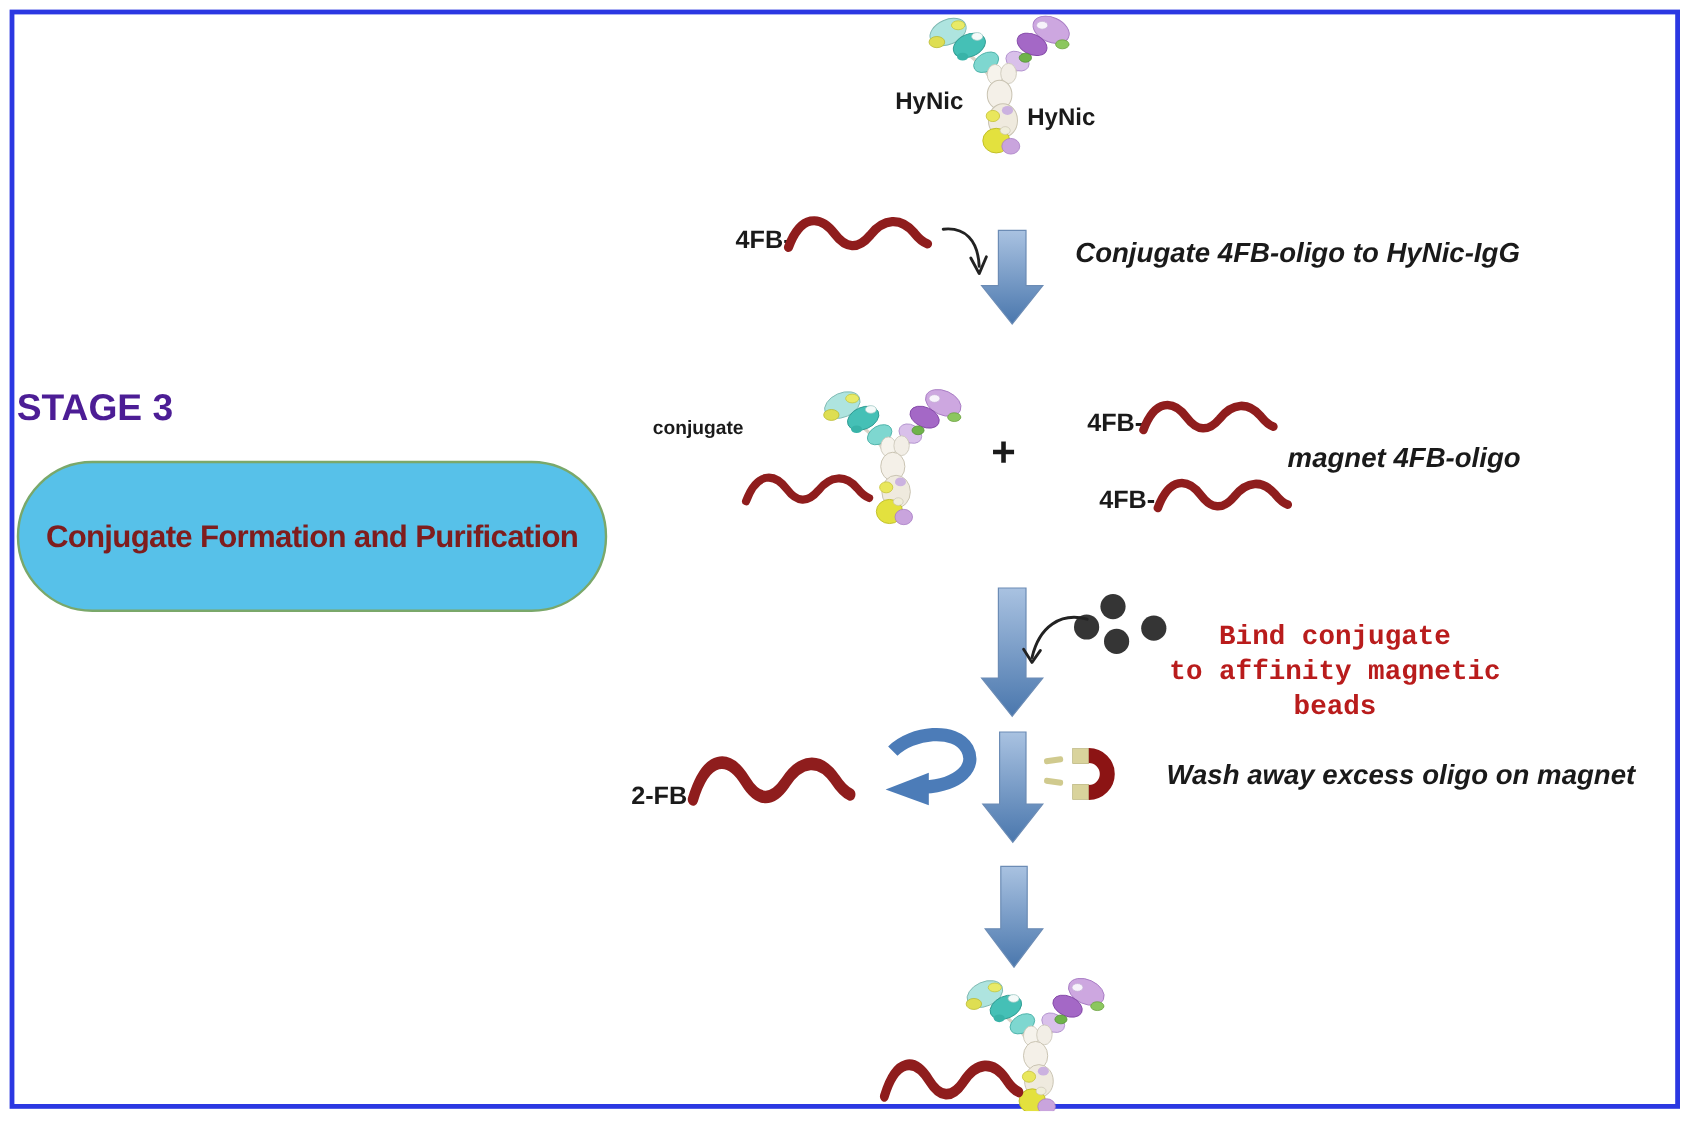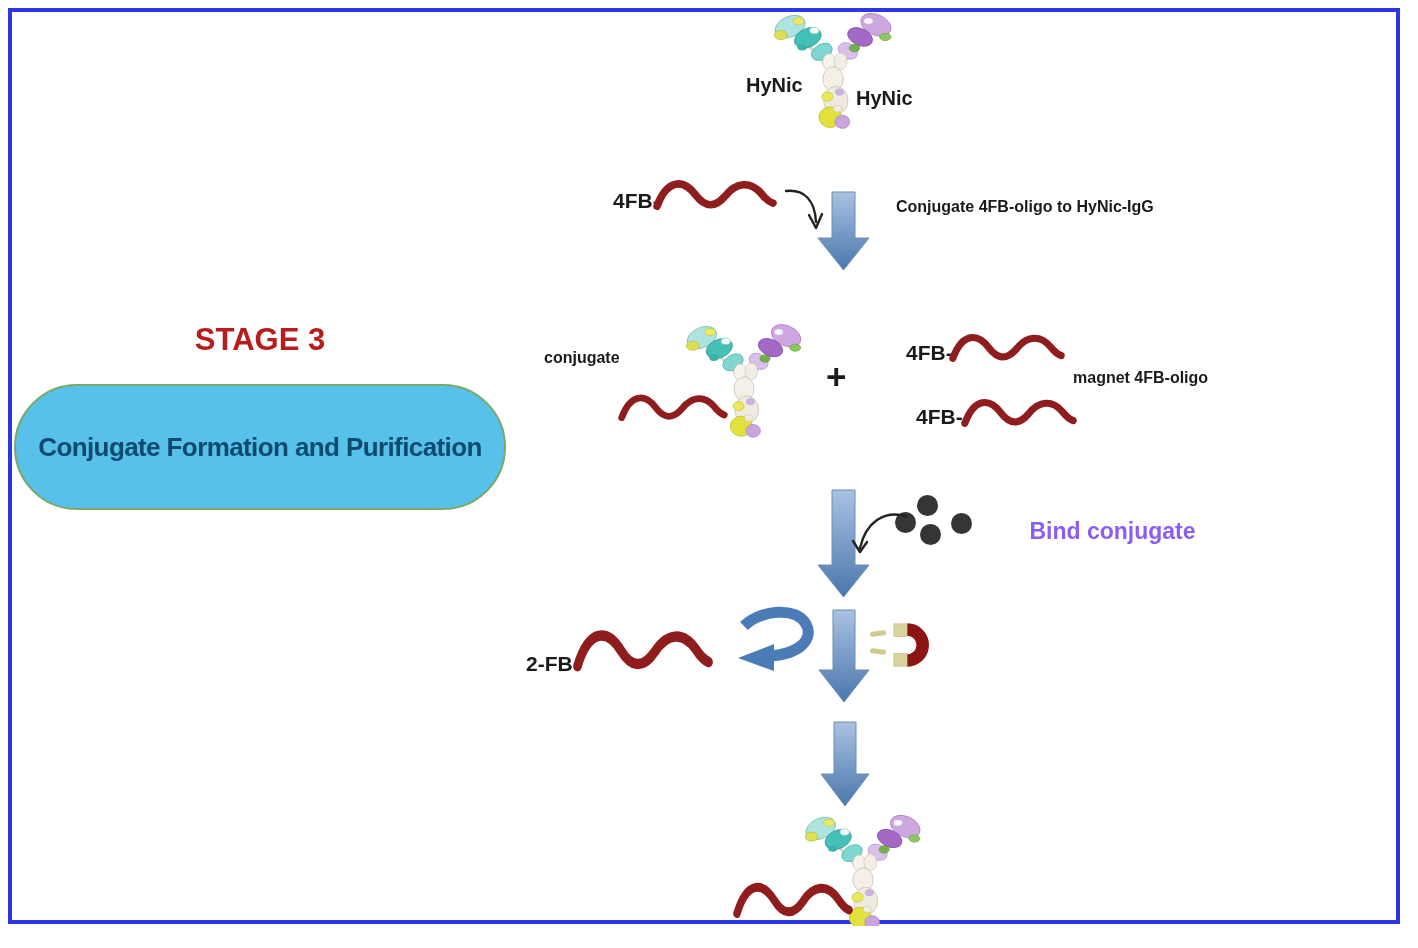--- a/index.html
+++ b/index.html
@@ -6,40 +6,40 @@
   .canvas {
     position:relative; width:1418px; height:926px; background:#ffffff;
     font-family:"Liberation Sans", sans-serif; overflow:hidden;
   }
   .frame {
     position:absolute; left:8px; top:8px; width:1392px; height:916px;
     border:4px solid #2b38e2; box-sizing:border-box;
   }
   .abs { position:absolute; }
   .lbl { position:absolute; font-weight:bold; color:#1a1a1a; white-space:nowrap; line-height:1.1; }
-  .caption { font-size:16px; }
+  .caption { font-size:23px;font-style:italic; }
   .small-lbl { font-size:21px; }
   .stage-title {
-    position:absolute; left:14px; top:322px; width:492px; text-align:center;
-    font-weight:bold; font-size:31px; color:#b91c1c;
+    position:absolute; left:14px; top:322px; width:492px; 
+    font-weight:bold; font-size:31px; color:#4c1d95;
   }
   .stage-ellipse {
     position:absolute; left:14px; top:384px; width:492px; height:126px;
     background:#57c1e9; border:2px solid #7aa86a; border-radius:64px;
     box-sizing:border-box; display:flex; align-items:center; justify-content:center;
   }
   .stage-ellipse span {
-    font-weight:bold; font-size:26px; letter-spacing:-0.6px; color:#0c4a6e;
+    font-weight:bold; font-size:26px; letter-spacing:-0.6px; color:#7f1d1d;
     text-align:center; padding:0 10px;
   }
   .bead { position:absolute; width:21px; height:21px; border-radius:50%; background:#353535; }
   .dash { position:absolute; width:16px; height:5px; background:#d0ca8e; border-radius:2px; }
   .bind-caption {
     position:absolute; left:940px; top:517px; width:345px; text-align:center;
-    font-weight:bold; font-size:23px; color:#8b5cf6; line-height:29px;
+    font-weight:bold; font-size:23px; color:#b91c1c; line-height:29px;font-family:Liberation Mono, monospace;
   }
   svg { display:block; overflow:visible; }
 </style>
 </head>
 <body>
 
 <div class="canvas">
 
   <svg width="0" height="0" style="position:absolute" aria-hidden="true">
     <defs>
@@ -128,40 +128,42 @@
     <div class="bead" style="left:895px;top:512px"></div>
     <div class="bead" style="left:920px;top:524px"></div>
     <div class="bead" style="left:951px;top:513px"></div>
   </div>
   <svg class="abs" style="left:850px;top:508px" width="58" height="58" viewBox="0 0 58 58">
     <path d="M56,8 C34,2 16,14 10,40" fill="none" stroke="#222222" stroke-width="2.4" stroke-linecap="round"></path>
     <path d="M3,33 L10,44 L17,34" fill="none" stroke="#222222" stroke-width="2.4" stroke-linecap="round" stroke-linejoin="round"></path>
   </svg>
   <div class="bind-caption">
     <div>Bind conjugate</div>
+    <div>to affinity magnetic beads</div>
   </div>
 
   <div class="lbl small-lbl" style="left:526px;top:652px">2-FB</div>
   <svg class="abs" style="left:574px;top:620px" width="138" height="56" viewBox="0 0 120 40" preserveAspectRatio="none">
       <use href="#wavepath" xlink:href="#wavepath"></use>
     </svg>
   <svg class="abs" style="left:730px;top:606px" width="92" height="68" viewBox="0 0 92 68">
     <path d="M14,20 C30,4 66,0 76,18 C84,33 70,48 40,50" fill="none" stroke="#4c7cb8" stroke-width="11"></path>
     <polygon points="44,38 8,52 44,65" fill="#4c7cb8"></polygon>
   </svg>
   <svg class="abs" style="left:818px;top:610px" width="52" height="92" viewBox="0 0 52 92">
     <polygon points="15,0 37,0 37,60 51,60 26,92 1,60 15,60" fill="url(#bluegrad)" stroke="#6c8cb5" stroke-width="1"></polygon>
   </svg>
   <div class="dash" style="left:870px;top:631px;transform:rotate(-8deg)"></div>
   <div class="dash" style="left:870px;top:649px;transform:rotate(8deg)"></div>
   <svg class="abs" style="left:886px;top:620px" width="60" height="50" viewBox="0 0 62 52">
     <rect x="8" y="4" width="14" height="13" fill="#d9d39c" stroke="#b9b37c" stroke-width="0.6"></rect>
     <rect x="8" y="35" width="14" height="13" fill="#d9d39c" stroke="#b9b37c" stroke-width="0.6"></rect>
     <path d="M22,10 A16,16 0 1 1 22,42" fill="none" stroke="#8c1414" stroke-width="13"></path>
   </svg>
+  <div class="lbl caption" style="left:972px;top:633px">Wash away excess oligo on magnet</div>
 
   <svg class="abs" style="left:820px;top:722px" width="50" height="84" viewBox="0 0 50 84">
     <polygon points="14,0 36,0 36,52 49,52 25,84 1,52 14,52" fill="url(#bluegrad)" stroke="#6c8cb5" stroke-width="1"></polygon>
   </svg>
 
   <svg class="abs" style="left:798px;top:810px" width="130" height="124" viewBox="0 0 140 135">
       <use href="#igg" xlink:href="#igg"></use>
     </svg>
   <svg class="abs" style="left:734px;top:874px" width="118" height="48" viewBox="0 0 120 40" preserveAspectRatio="none">
       <use href="#wavepath" xlink:href="#wavepath"></use>

